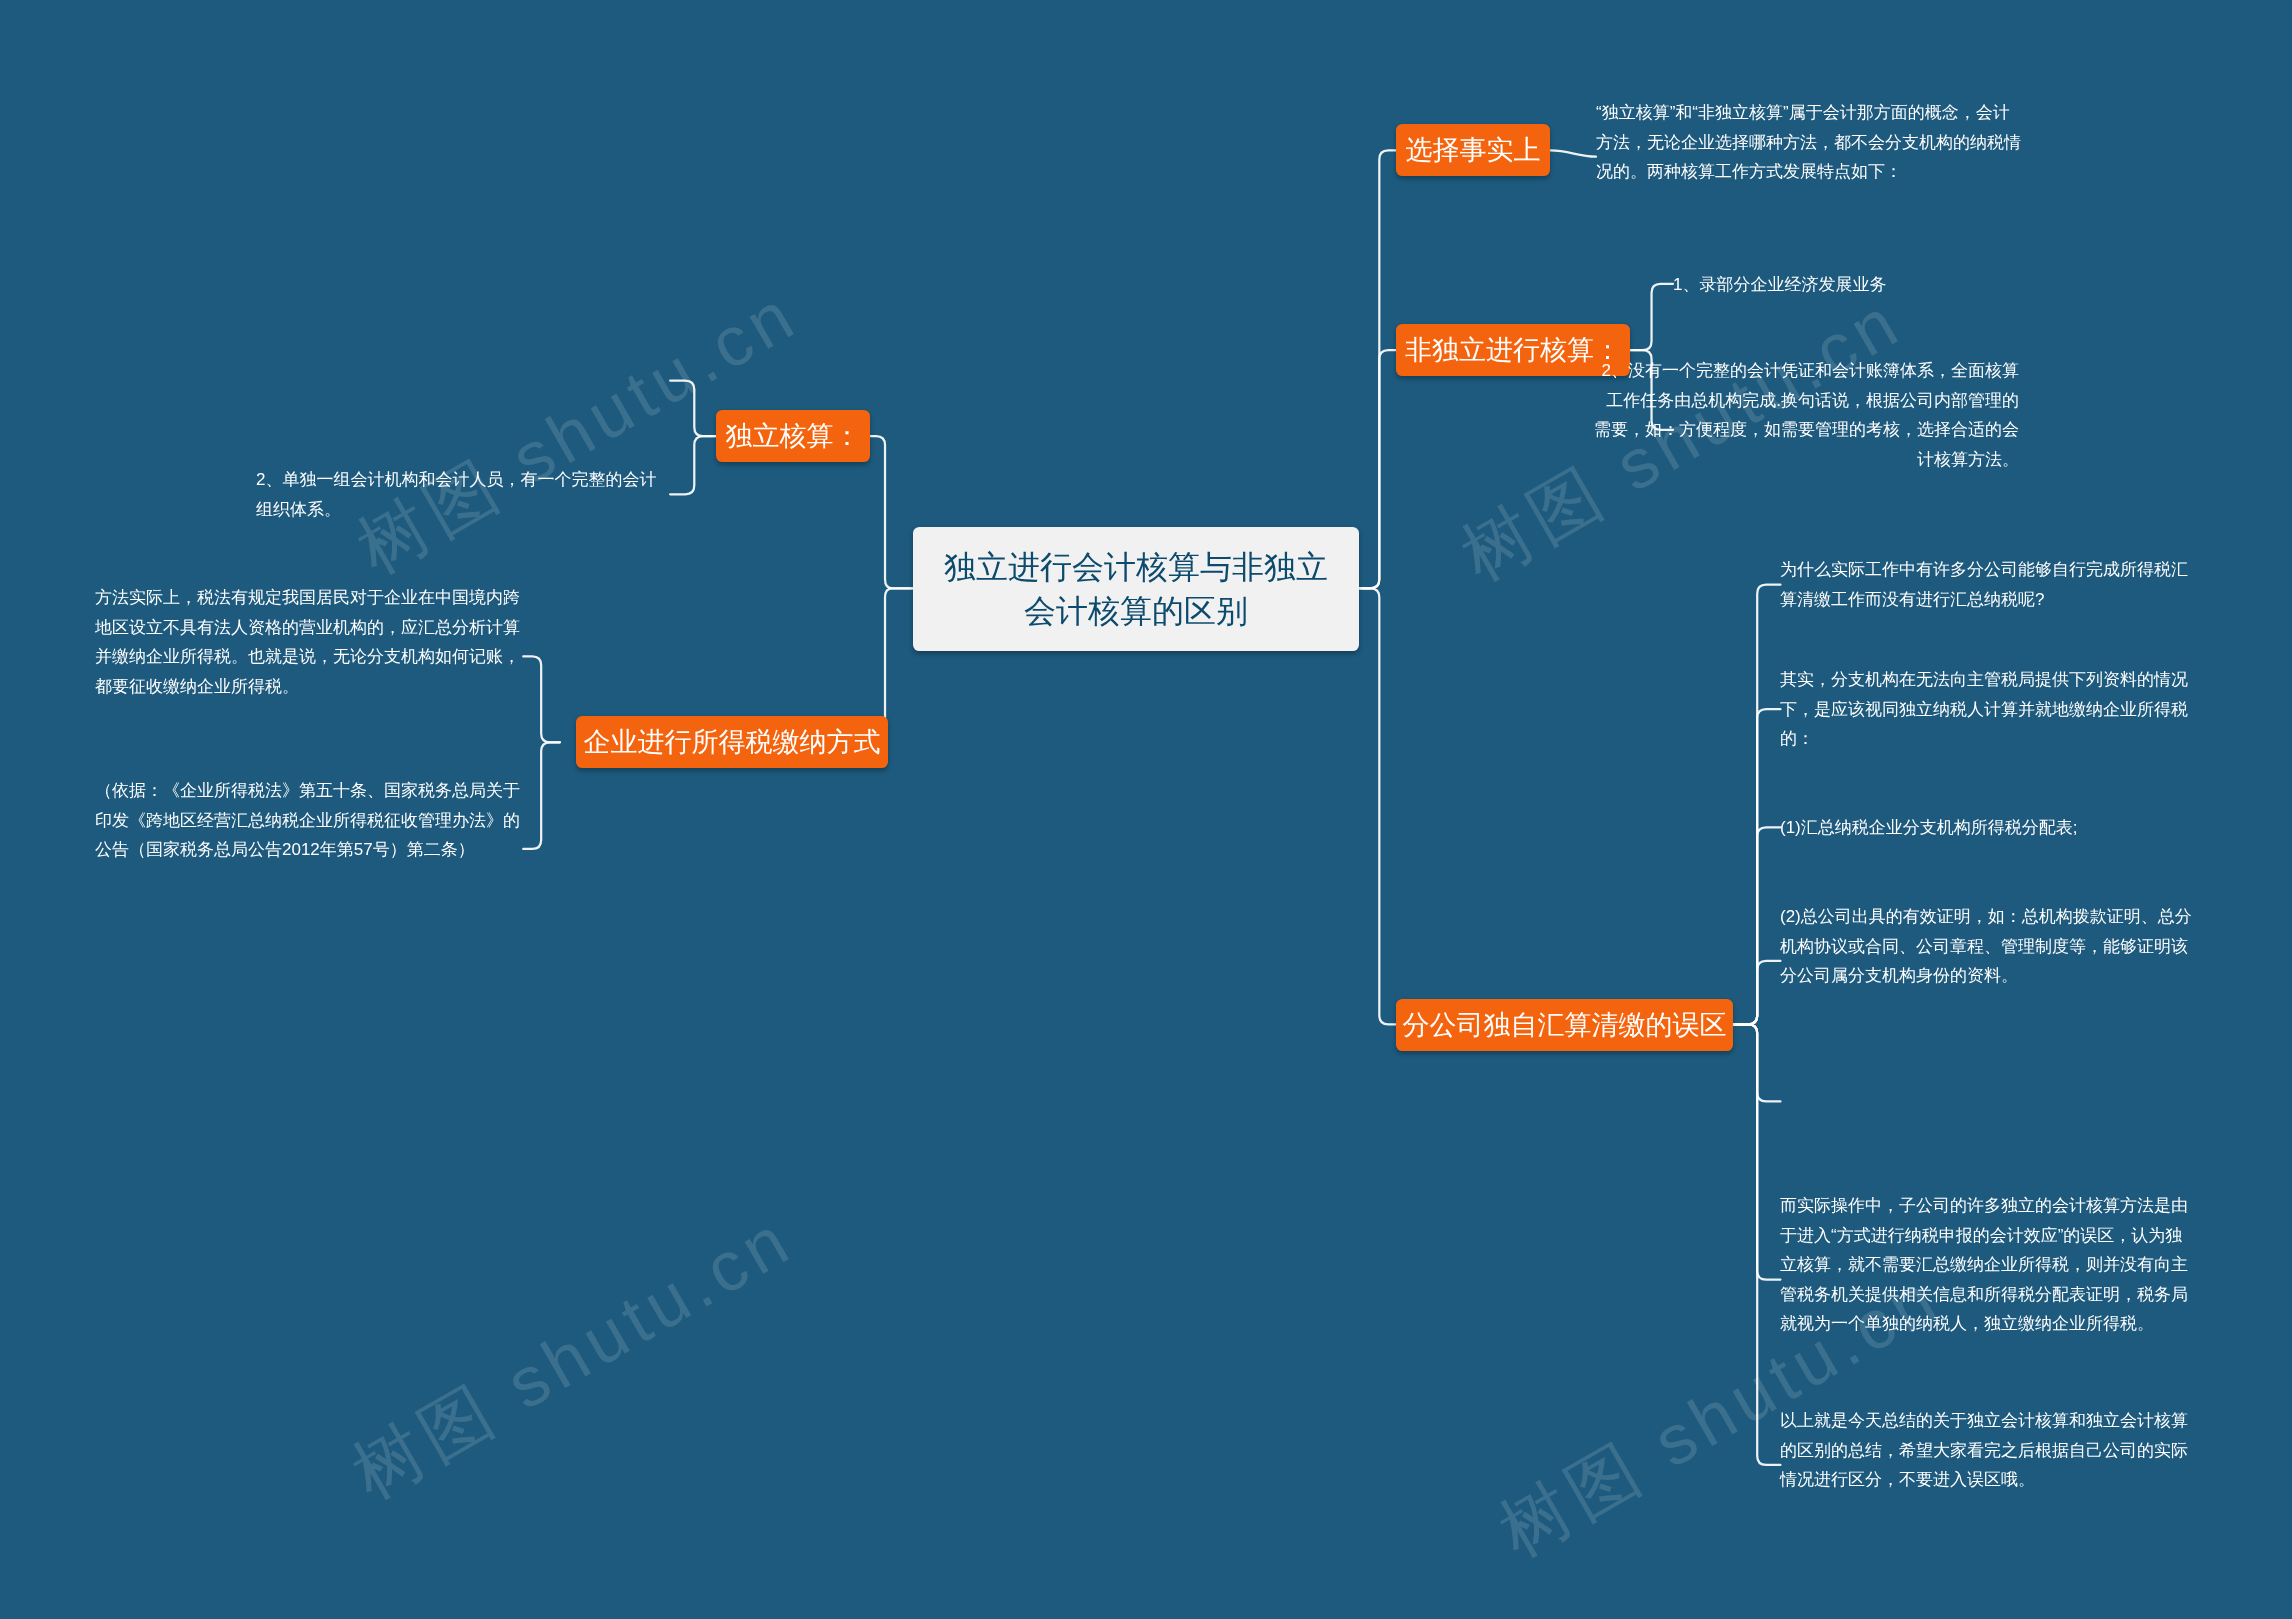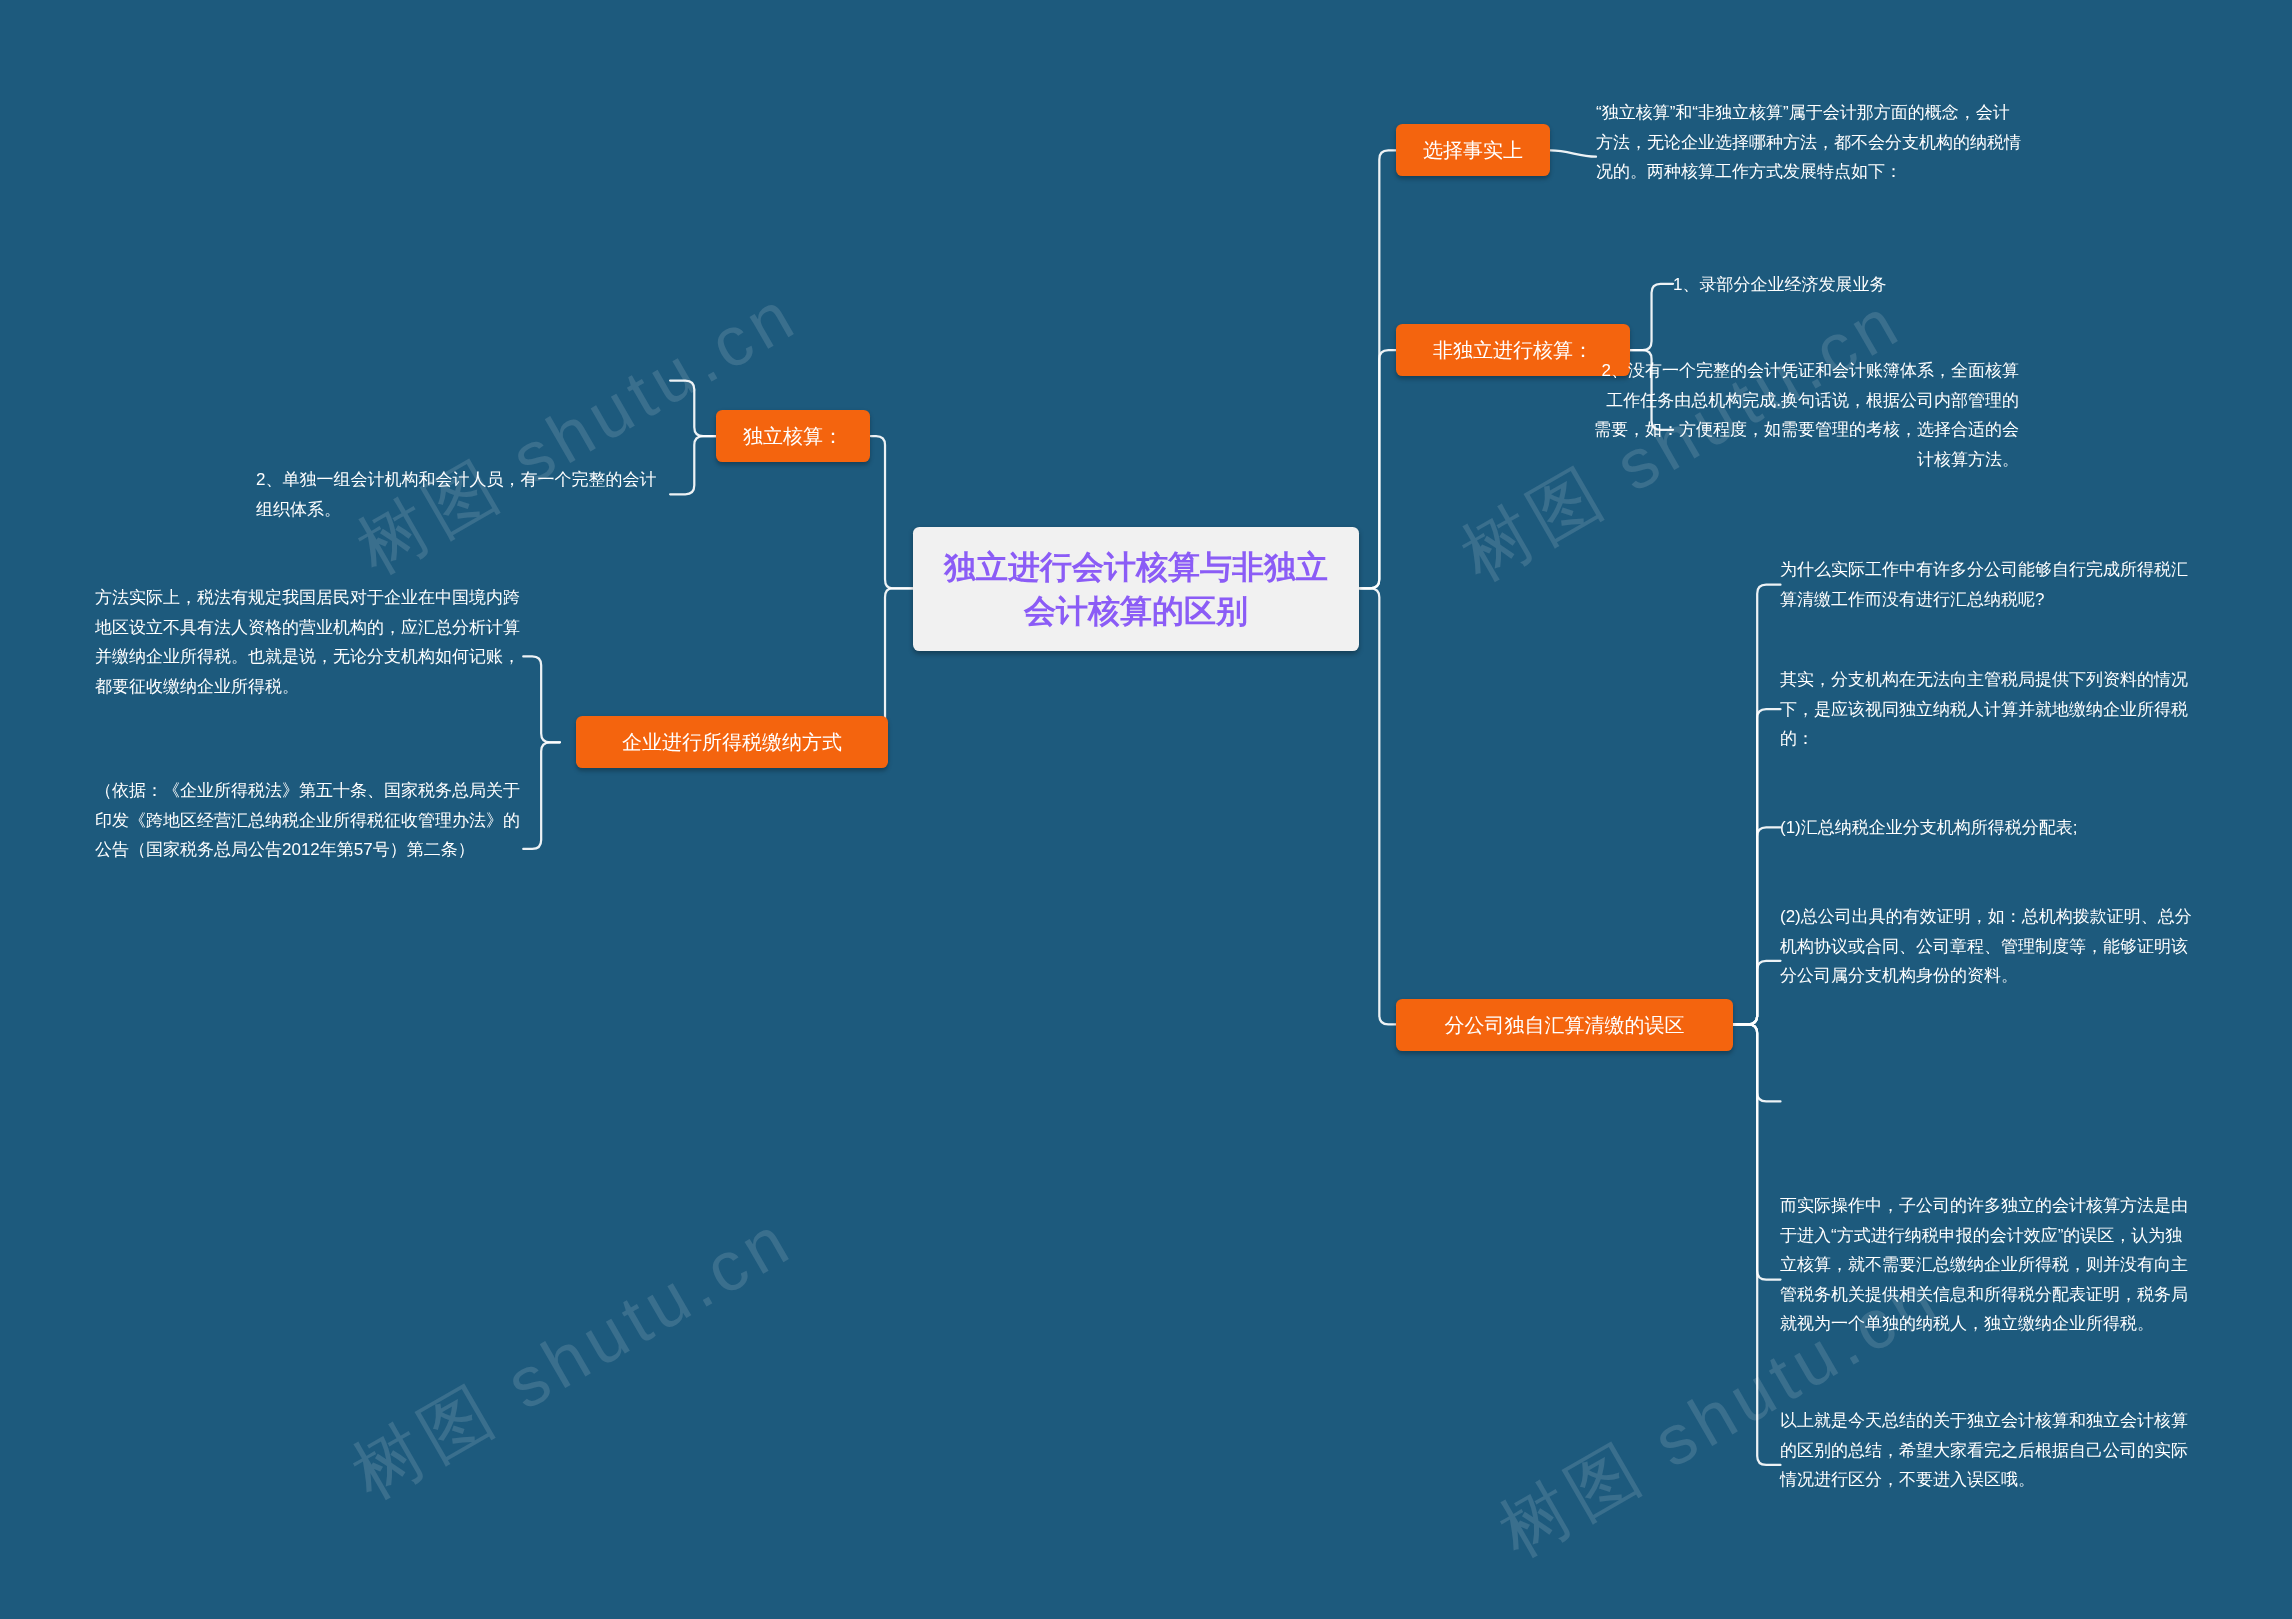--- a/index.html
+++ b/index.html
@@ -34,28 +34,28 @@
   .node{
     position:absolute;
     display:flex;align-items:center;justify-content:center;
     border-radius:6.3px;
     text-align:center;
     white-space:nowrap;
   }
   .branch{
     background:var(--branch-node);
     color:#ffffff;
-    font-size:20px;
+    font-size:27px;
     box-shadow:0 2.7px 4.5px rgba(0,0,0,.28);
   }
   .center-node{
     background:var(--center-node-bg);
-    color:#8b5cf6;
+    color:#0c4a6e;
     font-size:32px;
-    font-weight:700;
+    font-weight:400;
     line-height:1.38;
     white-space:normal;
     padding:9px 23px;
     box-shadow:0 2.7px 5.4px rgba(0,0,0,.3);
   }
   .leaf{
     position:absolute;
     color:#ffffff;
     font-size:17px;
     line-height:29.6px;

